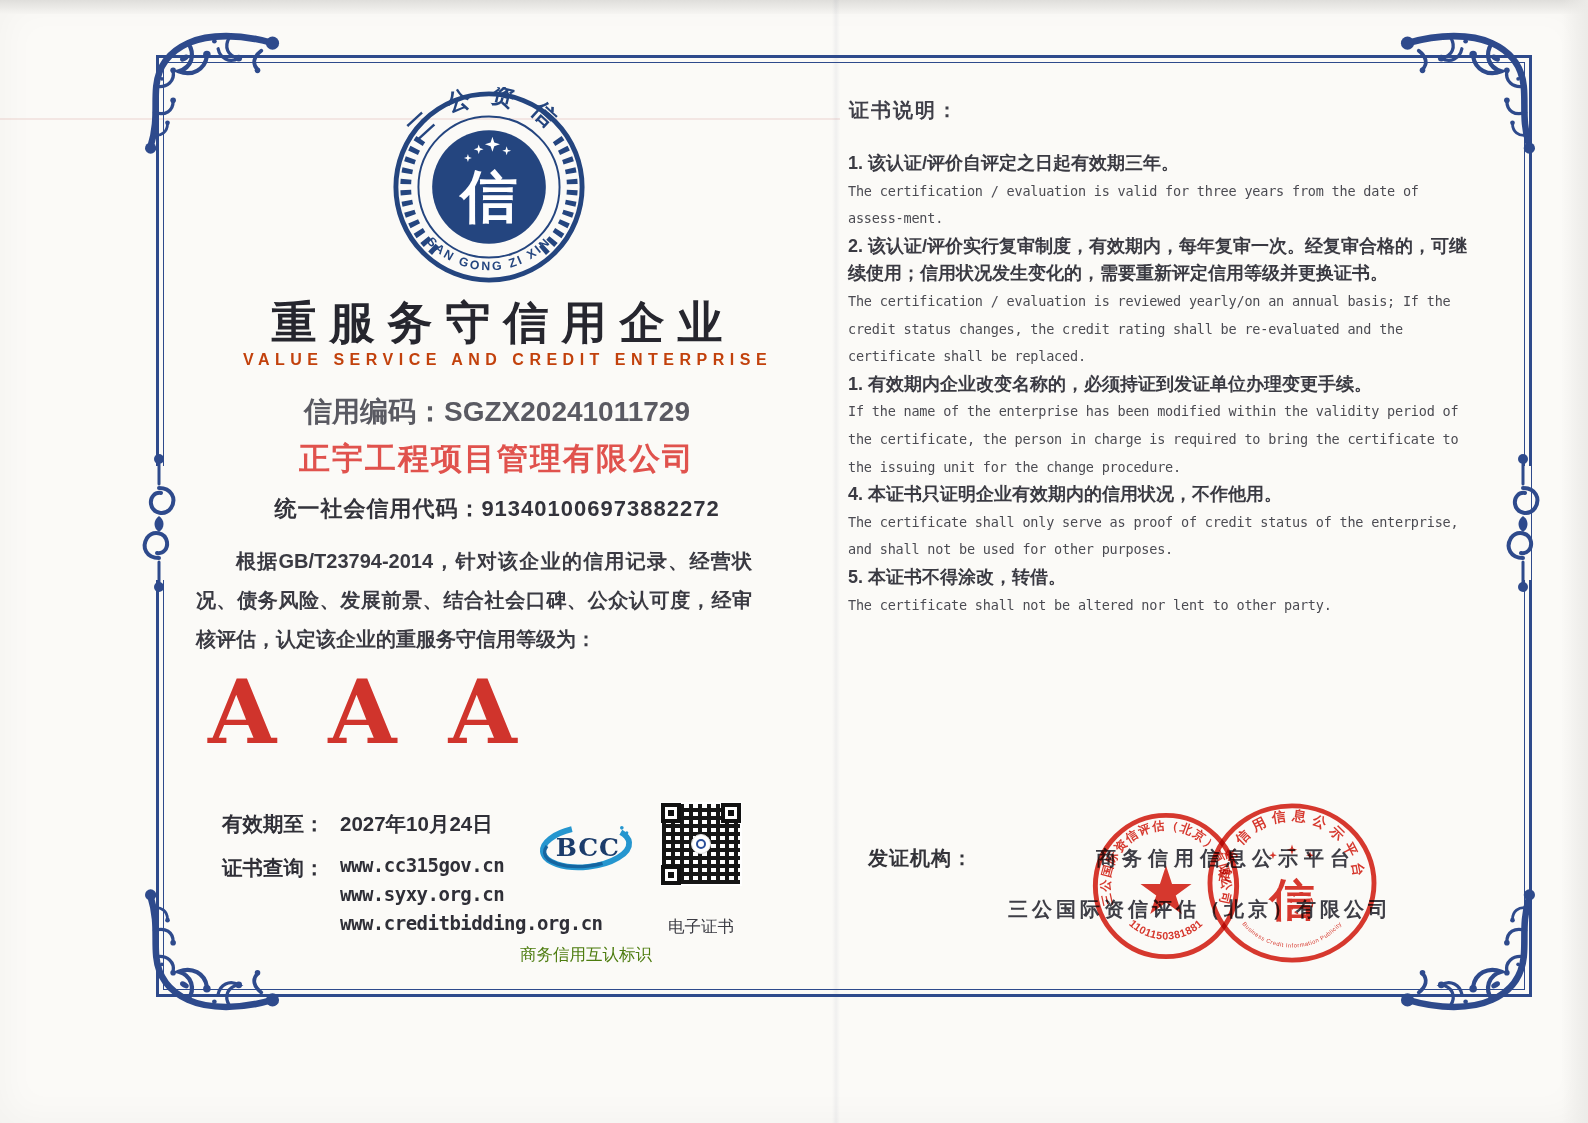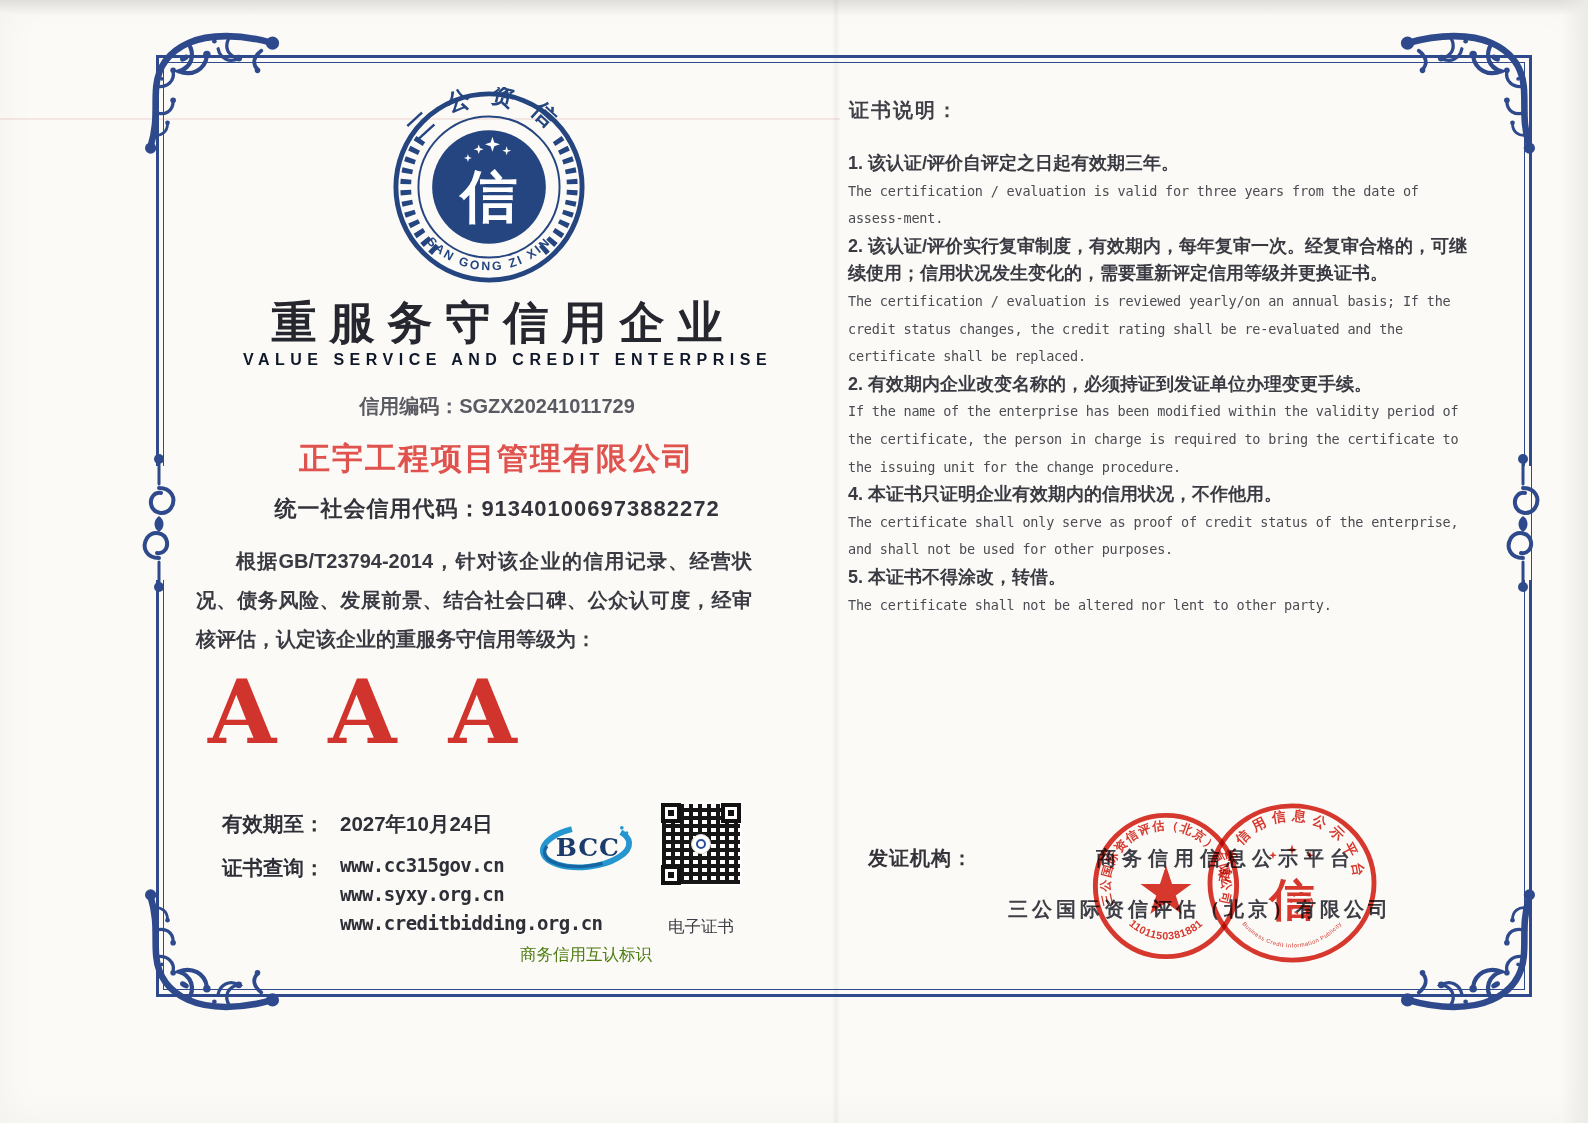--- a/index.html
+++ b/index.html
@@ -26,24 +26,24 @@
   .corner.bl{left:130px;top:863px;transform:scaleY(-1);}
   .corner.br{left:1400px;top:863px;transform:scale(-1,-1);}
   .side-orn{position:absolute;width:44px;height:150px;top:448px;}
   .side-orn.left{left:137px;}
   .side-orn.right{left:1501px;}
   .emblem{position:absolute;left:391px;top:87px;width:196px;height:200px;}
   .cert-title{position:absolute;left:156px;top:293px;width:682px;text-align:center;
               font-size:45px;font-weight:700;color:#26262e;letter-spacing:13px;
               padding-left:13px;box-sizing:border-box;margin:0;}
   .cert-sub{position:absolute;left:156px;top:351px;width:682px;text-align:center;
-            font-size:16px;font-weight:700;color:#0f172a;letter-spacing:5.5px;
+            font-size:16px;font-weight:700;color:#c2410c;letter-spacing:5.5px;
             padding-left:21px;box-sizing:border-box;margin:0;}
   .credit-code{position:absolute;left:156px;top:393px;width:682px;text-align:center;
-               font-size:20px;font-weight:700;color:#5a5a62;margin:0;}
+               font-size:28px;font-weight:700;color:#5a5a62;margin:0;}
   .company{position:absolute;left:156px;top:438px;width:682px;text-align:center;
            font-size:31px;font-weight:700;color:#e0524d;letter-spacing:2px;margin:0;}
   .uscc{position:absolute;left:156px;top:494px;width:682px;text-align:center;
         font-size:22px;font-weight:700;color:#33333b;letter-spacing:1px;margin:0;}
   .body-par{position:absolute;left:196px;top:542px;width:556px;text-align:justify;
             font-size:20px;line-height:39px;font-weight:600;color:#3a3a42;
             text-indent:2em;margin:0;}
   .rating{position:absolute;left:156px;top:660px;width:682px;text-align:left;
           font-family:"DejaVu Serif","Liberation Serif",serif;font-size:88px;
           font-weight:700;color:#d0342c;letter-spacing:52px;padding-left:52px;
@@ -247,21 +247,21 @@
   <div class="notes">
     <div class="note">
       <p class="zh">1. 该认证/评价自评定之日起有效期三年。</p>
       <p class="en">The certification / evaluation is valid for three years from the date of assess-ment.</p>
     </div>
     <div class="note">
       <p class="zh">2. 该认证/评价实行复审制度，有效期内，每年复审一次。经复审合格的，可继续使用；信用状况发生变化的，需要重新评定信用等级并更换证书。</p>
       <p class="en">The certification / evaluation is reviewed yearly/on an annual basis; If the credit status changes, the credit rating shall be re-evaluated and the certificate shall be replaced.</p>
     </div>
     <div class="note">
-      <p class="zh">2. 有效期内企业改变名称的，必须持证到发证单位办理变更手续。</p>
+      <p class="zh">1. 有效期内企业改变名称的，必须持证到发证单位办理变更手续。</p>
       <p class="en">If the name of the enterprise has been modified within the validity period of the certificate, the person in charge is required to bring the certificate to the issuing unit for the change procedure.</p>
     </div>
     <div class="note">
       <p class="zh">4. 本证书只证明企业有效期内的信用状况，不作他用。</p>
       <p class="en">The certificate shall only serve as proof of credit status of the enterprise, and shall not be used for other purposes.</p>
     </div>
     <div class="note">
       <p class="zh">5. 本证书不得涂改，转借。</p>
       <p class="en">The certificate shall not be altered nor lent to other party.</p>
     </div>

